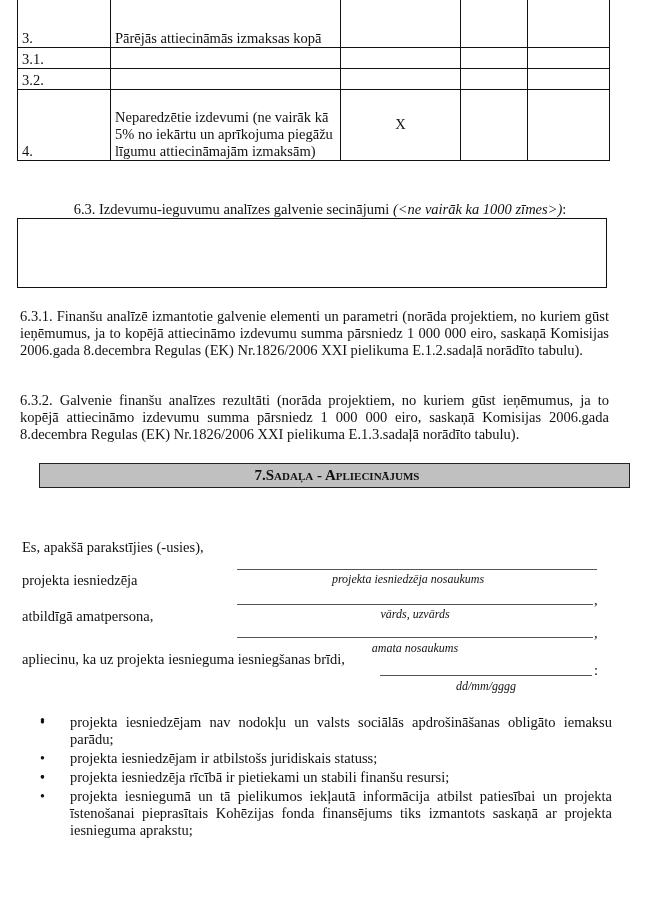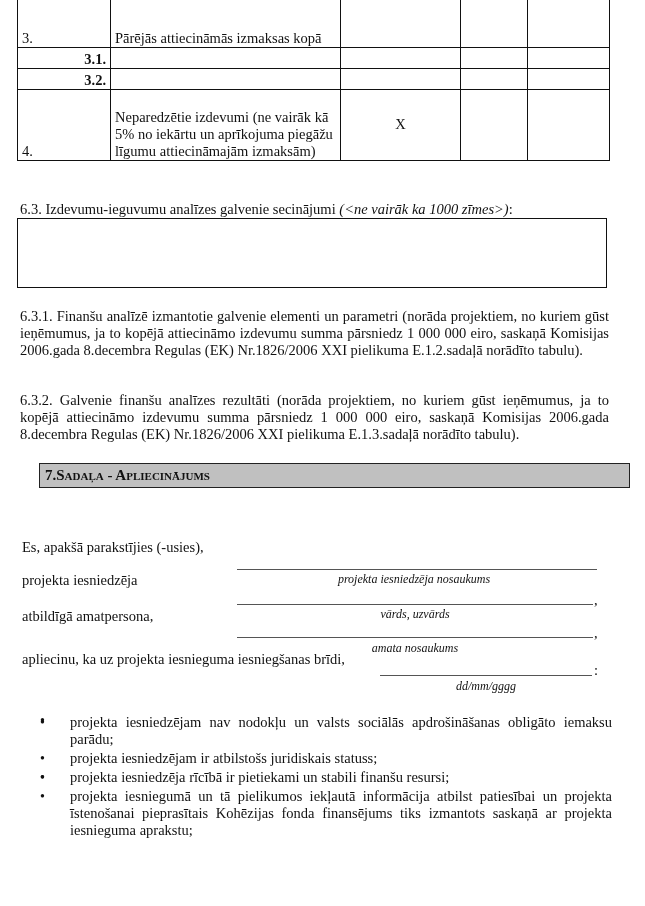--- a/index.html
+++ b/index.html
@@ -1,35 +1,35 @@
 <!DOCTYPE html>
 <html><head>
 <meta charset="utf-8">
 <style>
   html, body { margin: 0; padding: 0; background: #ffffff; }
   body {
     width: 645px; height: 906px; position: relative; overflow: hidden;
     font-family: "Liberation Serif", "DejaVu Serif", serif;
     font-size: 14.5px; color: #111; line-height: 17px;
   }
-  .abs { position: absolute; }
+  .abs { position: absolute; text-align: center; }
 
   
   table.budget {
     position: absolute; left: 17px; top: -2px;
     border-collapse: collapse; table-layout: fixed;
     width: 592px;
   }
   table.budget td {
     border: 1.6px solid #111; padding: 0 4px; vertical-align: bottom;
     font-size: 14.5px; line-height: 17px;
   }
   table.budget tr.r-top td { border-top: none; }
   .c-num { text-align: left; }
-  .c-num.sub { text-align: right; font-weight: bold; }
+  .c-num.sub { text-align: left; }
   .c-right { text-align: right; }
   .c-center { text-align: center; vertical-align: middle !important; }
 
   .section-63 { left: 20px; top: 201px; width: 600px; }
   .italic { font-style: italic; }
   .box63 {
     left: 17px; top: 218px; width: 590px; height: 70px;
     border: 1.6px solid #111; box-sizing: border-box;
   }
 
@@ -111,21 +111,21 @@
 <div class="abs para" style="top:392px">6.3.2. Galvenie finanšu analīzes rezultāti (norāda projektiem, no kuriem gūst ieņēmumus, ja to kopējā attiecināmo izdevumu summa pārsniedz 1 000 000 eiro, saskaņā Komisijas 2006.gada 8.decembra Regulas (EK) Nr.1826/2006 XXI pielikuma E.1.3.sadaļā norādīto tabulu).</div>
 
 <div class="abs sect7">
   <span>7.</span><span class="sc">Sadaļa - Apliecinājums</span>
 </div>
 
 <div class="abs lbl" style="top:520px">Es, apakšā parakstījies (-usies),</div>
 
 <div class="abs lbl" style="top:553px">projekta iesniedzēja</div>
 <div class="abs line" style="left:237px; top:569px; width:360px"></div>
-<div class="abs cap" style="left:234px; top:571px; width:360px">projekta iesniedzēja nosaukums</div>
+<div class="abs cap" style="left:228px; top:571px; width:360px">projekta iesniedzēja nosaukums</div>
 
 <div class="abs lbl" style="top:589px">atbildīgā amatpersona,</div>
 <div class="abs line" style="left:237px; top:604px; width:356px"></div>
 <div class="abs" style="left:594px; top:592px">,</div>
 <div class="abs cap" style="left:237px; top:606px; width:356px">vārds, uzvārds</div>
 
 <div class="abs line" style="left:237px; top:637px; width:356px"></div>
 <div class="abs" style="left:594px; top:625px">,</div>
 <div class="abs cap" style="left:237px; top:640px; width:356px">amata nosaukums</div>
 

